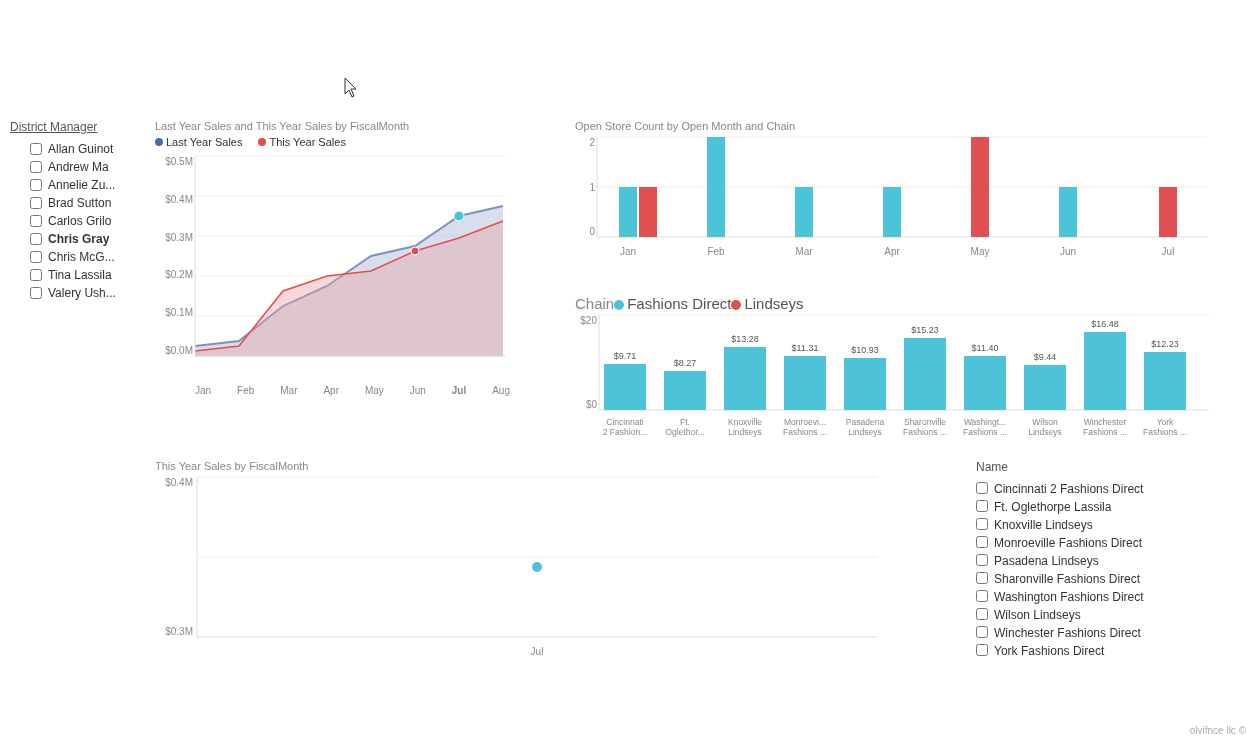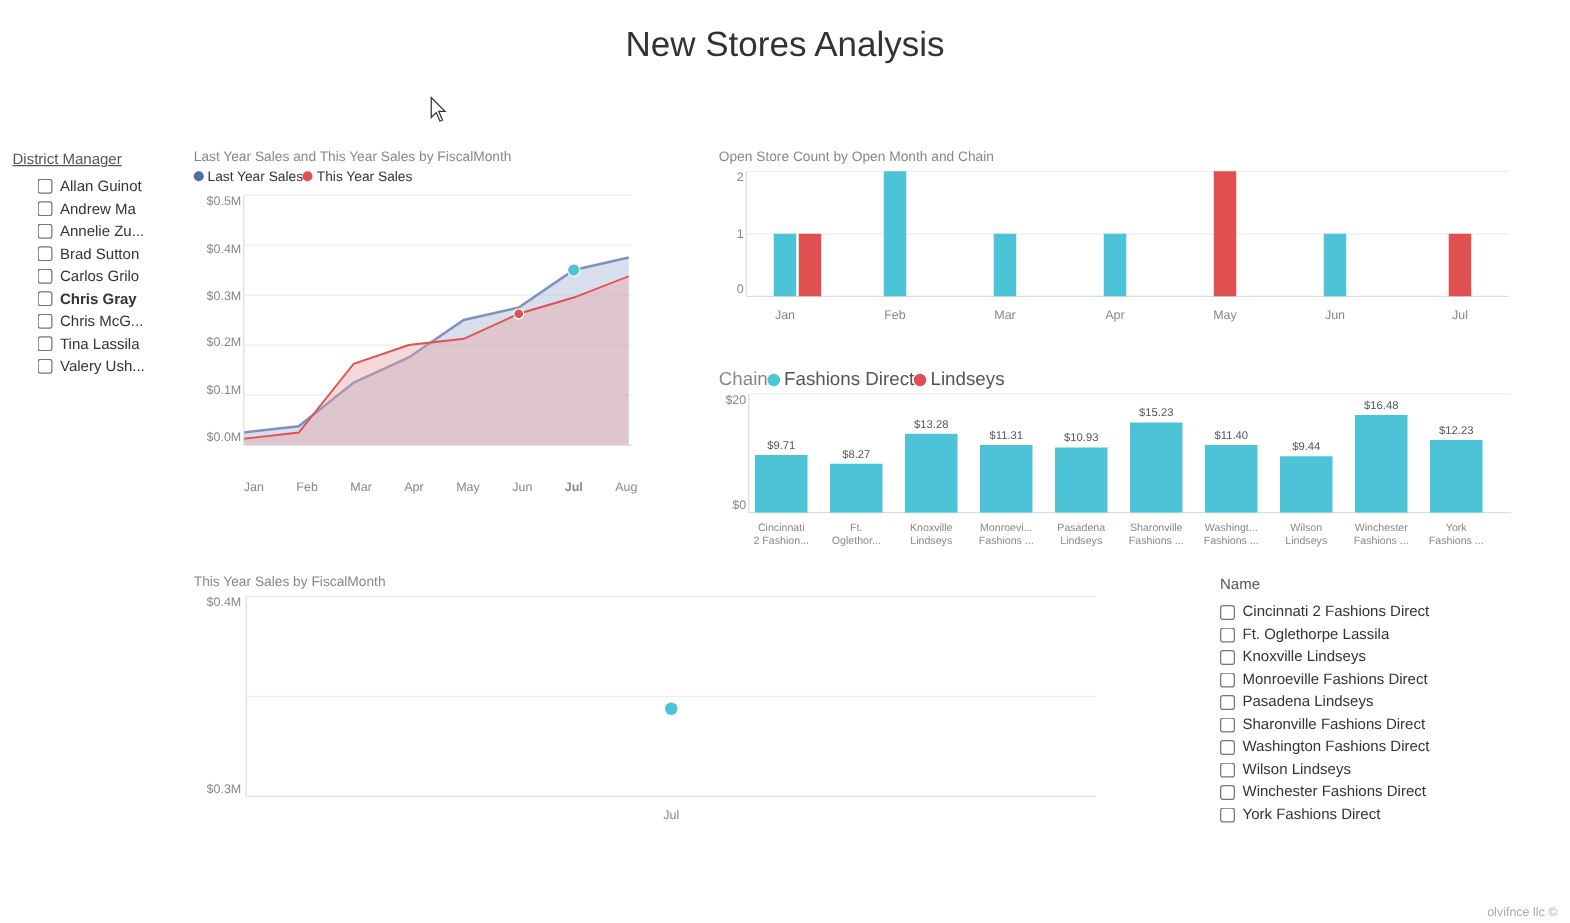--- a/index.html
+++ b/index.html
@@ -12,59 +12,58 @@
     .sidebar { position: absolute; left: 10px; top: 120px; width: 150px; }
     .sidebar-title { font-size: 12px; color: #555; margin-bottom: 8px; text-decoration: underline; }
     .sidebar-item { display: flex; align-items: center; margin-bottom: 4px; gap: 6px; padding-left: 20px; }
     .sidebar-item input[type=checkbox] { width: 12px; height: 12px; cursor: pointer; }
     .sidebar-item label { font-size: 12px; color: #333; cursor: pointer; }
     .sidebar-item.active label { font-weight: bold; }
 
     
     .chart-topleft { position: absolute; left: 155px; top: 120px; width: 400px; height: 310px; background: white; }
     .chart-title { font-size: 11px; color: #888; margin-bottom: 4px; }
-    .legend { display: flex; margin-bottom: 8px; align-items: center; font-size: 11px; }
+    .legend { display: flex; gap: 16px; margin-bottom: 8px; align-items: center; font-size: 11px; }
     .legend-dot { width: 8px; height: 8px; border-radius: 50%; display: inline-block; margin-right: 3px; }
     .chart-area { position: relative; height: 240px; }
 
     
     .chart-topright { position: absolute; left: 575px; top: 120px; width: 660px; height: 170px; }
     .bar-chart-legend { display: flex; margin-top: 28px; font-size: 15px; color: #555; align-items: center; }
 
     
     .chart-salesperft { position: absolute; left: 575px; top: 305px; width: 660px; height: 160px; }
 
     
     .chart-bottom { position: absolute; left: 155px; top: 460px; width: 760px; height: 240px; }
 
     
     .name-legend { position: absolute; right: 20px; top: 460px; width: 260px; }
     .name-legend-title { font-size: 12px; color: #555; margin-bottom: 8px; }
-    .name-legend-item { display: flex; align-items: flex-end; gap: 6px; margin-bottom: 4px; }
+    .name-legend-item { display: flex; align-items: flex-start; gap: 6px; margin-bottom: 4px; }
     .name-legend-item input[type=checkbox] { width: 12px; height: 12px; cursor: pointer; }
     .name-legend-item label { font-size: 12px; color: #333; cursor: pointer; }
 
     
     .footer { position: absolute; bottom: 2px; right: 10px; font-size: 10px; color: #aaa; }
 
     
     svg { overflow: visible; }
   </style>
 </head>
 <body>
 
 <div class="page">
 
   <div class="cursor">
     <svg width="16" height="20" viewBox="0 0 16 20">
         <path d="M0 0 L0 16 L4 12 L7 19 L9 18 L6 11 L11 11 Z" fill="white" stroke="#333" stroke-width="1"></path>
       </svg>
   </div>
 
-  <h1 class="page-title">New Stores Analysis</h1>
 
   <div class="sidebar">
     <div class="sidebar-title">District Manager</div>
     <div id="sidebar-items-container">
         <div class="sidebar-item">
           <input type="checkbox" style="">
           <label>Allan Guinot</label>
         </div>
         <div class="sidebar-item">
           <input type="checkbox" style="">

